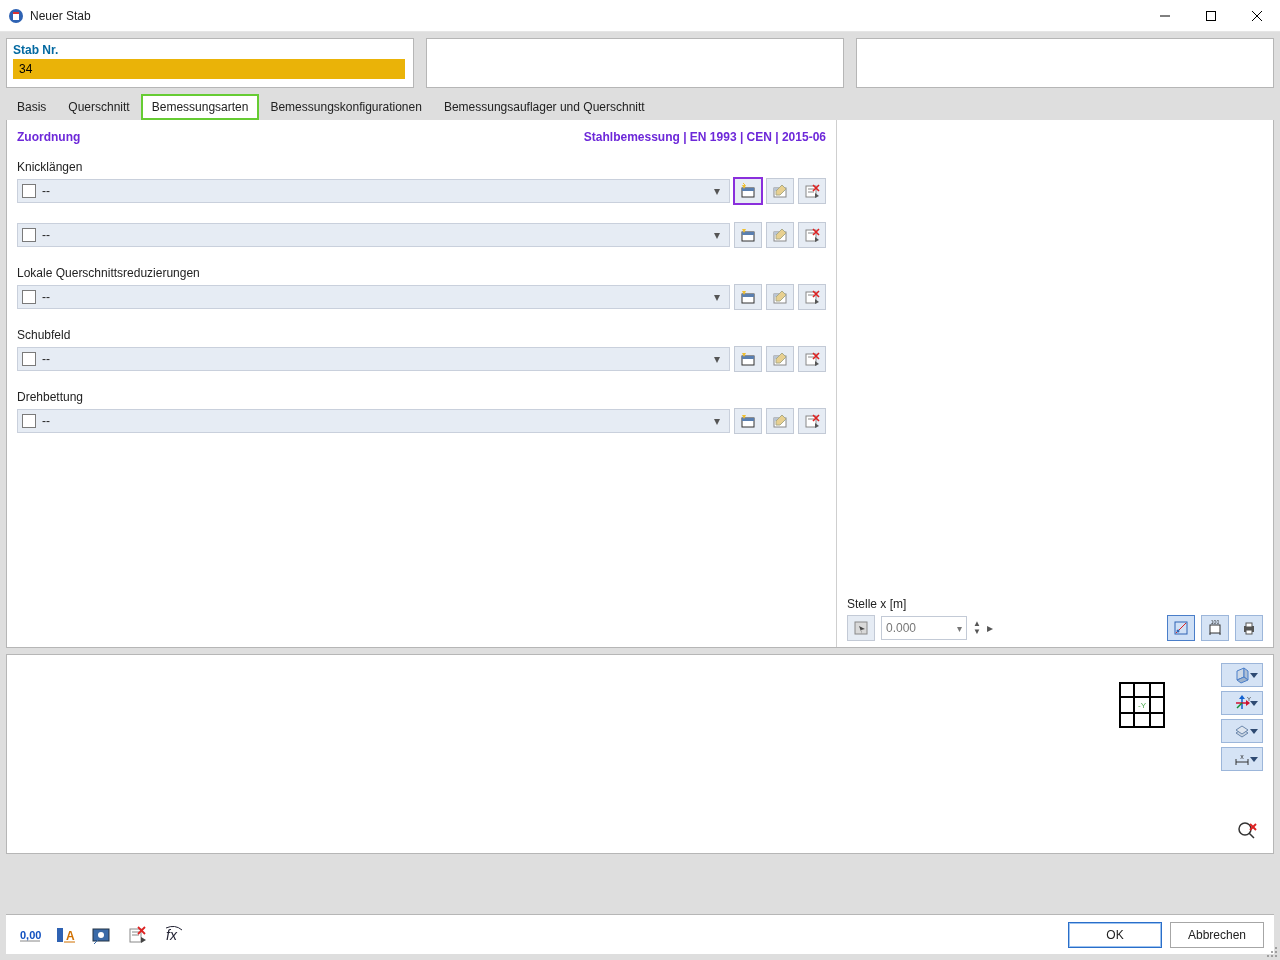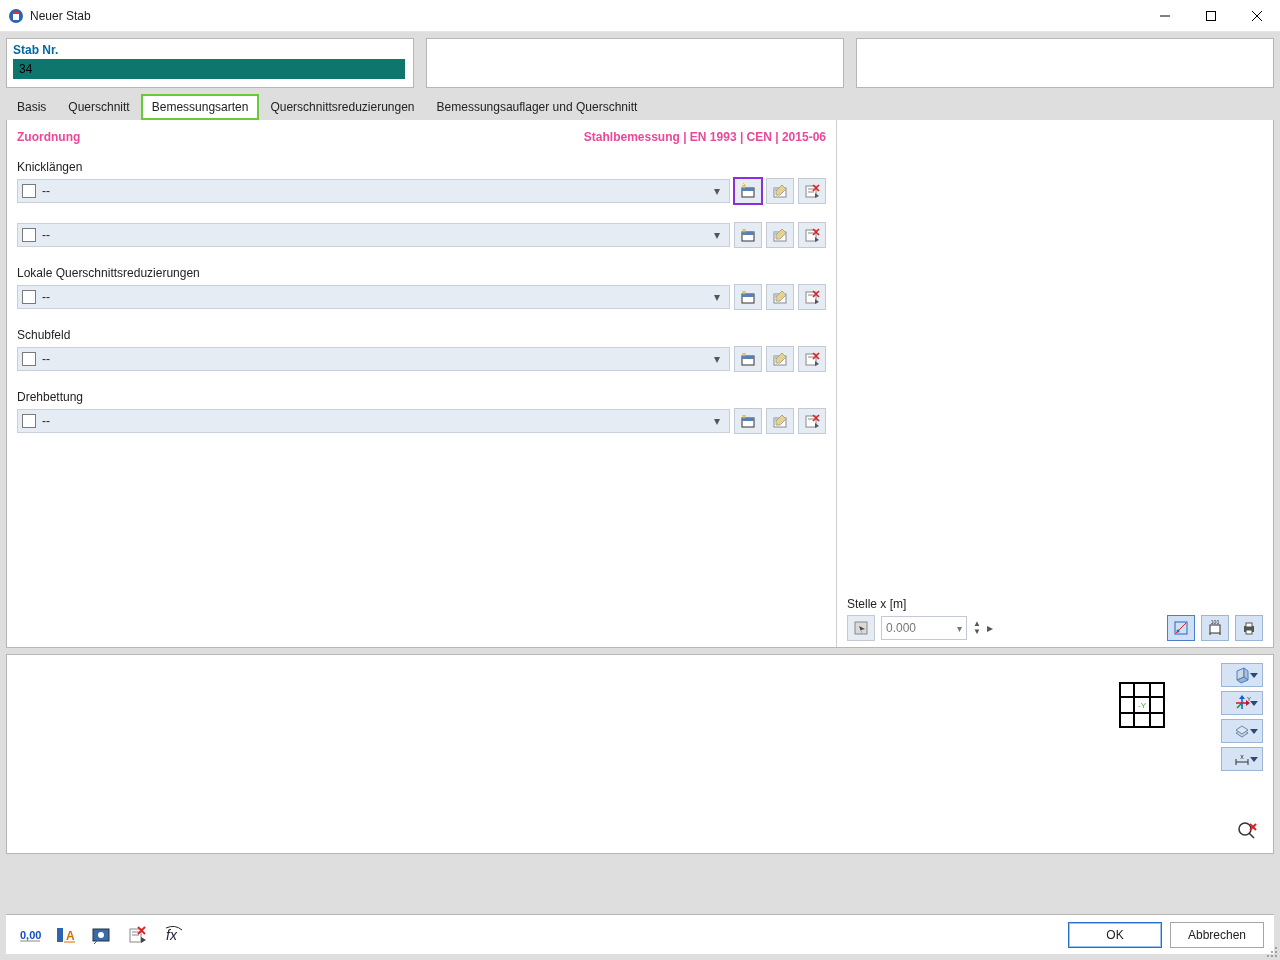--- a/index.html
+++ b/index.html
@@ -16,34 +16,34 @@
   .client { position:absolute; top:32px; left:0; right:0; bottom:0; background:#dedede; padding:6px; }
   .inner { position:relative; width:100%; height:100%; }
 
   
   .boxes { display:flex; gap:12px; height:50px; margin-bottom:6px;}
   .box { background:#fff; border:1px solid #b6b6b6; padding:4px 6px; }
   .box1 { width:408px; }
   .box2 { flex:1; }
   .box3 { flex:1; }
   .box-label { color:#0369a1; font-weight:bold; margin-bottom:2px;}
-  .box-input { width:392px; height:20px; background:#0f766e; border:none; padding:0 6px; font:inherit; }
+  .box-input { width:392px; height:20px; background:#eab308; border:none; padding:0 6px; font:inherit; }
 
   
   .tabstrip { display:flex; background:#dedede; height:26px; align-items:stretch; }
   .tab { padding:0 10px; display:flex; align-items:center; background:transparent; border:1px solid transparent; cursor:default;}
   .tab.active { background:#fff; border:1px solid #b6b6b6; border-bottom:1px solid #fff; }
   .tab.highlight { outline:2px solid #66cc33; outline-offset:-2px;}
   
   
   .mainrow { display:flex; background:#fff; border:1px solid #b6b6b6; border-top:none; height:528px;}
   .leftpanel { width:830px; padding:10px 10px 6px 10px; border-right:1px solid #cfcfcf; position:relative;}
   .rightpanel { flex:1; padding:6px 10px; display:flex; flex-direction:column;}
   
-  .panel-header { display:flex; justify-content:space-between; color:#ec4899; font-weight:bold; margin-bottom:12px;}
+  .panel-header { display:flex; justify-content:space-between; color:#6d28d9; font-weight:bold; margin-bottom:12px;}
   .section-label { margin-top:16px; margin-bottom:4px;}
   .section-row { display:flex; align-items:center; gap:4px; margin-bottom:18px;}
   .combo { flex:1; height:24px; background:#e6ecf4; border:1px solid #c9d0dc; display:flex; align-items:center; padding:0 4px; position:relative;}
   .combo .chk { width:14px; height:14px; border:1px solid #7a7a7a; margin-right:6px; background:#fff;}
   .combo .val { flex:1; }
   .combo .arrow { width:16px; text-align:center; color:#555;}
   .iconbtn { width:28px; height:26px; background:#e6ecf4; border:1px solid #c3cad6; display:flex; align-items:center; justify-content:center; position:relative;}
   .iconbtn.hl { outline:2px solid #8a2fdc; outline-offset:-1px; }
   
   
@@ -115,21 +115,21 @@
       <input class="box-input" value="34" style="">
     </div>
     <div class="box box2"></div>
     <div class="box box3"></div>
   </div>
 
   <div class="tabstrip">
     <div class="tab">Basis</div>
     <div class="tab">Querschnitt</div>
     <div class="tab active highlight">Bemessungsarten</div>
-    <div class="tab">Querschnittsreduzierungen</div>
+    <div class="tab">Bemessungskonfigurationen</div>
     <div class="tab">Bemessungsauflager und Querschnitt</div>
   </div>
 
   <div class="mainrow">
     <div class="leftpanel">
       <div class="panel-header">
         <span>Zuordnung</span>
         <span>Stahlbemessung | EN 1993 | CEN | 2015-06</span>
       </div>
 

